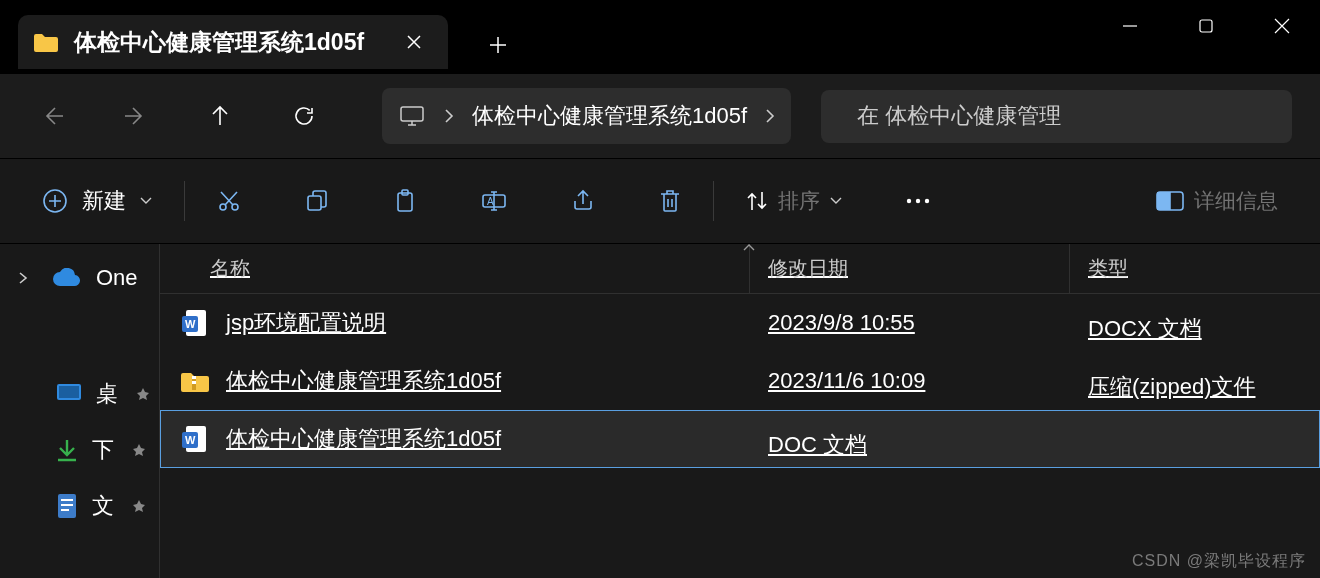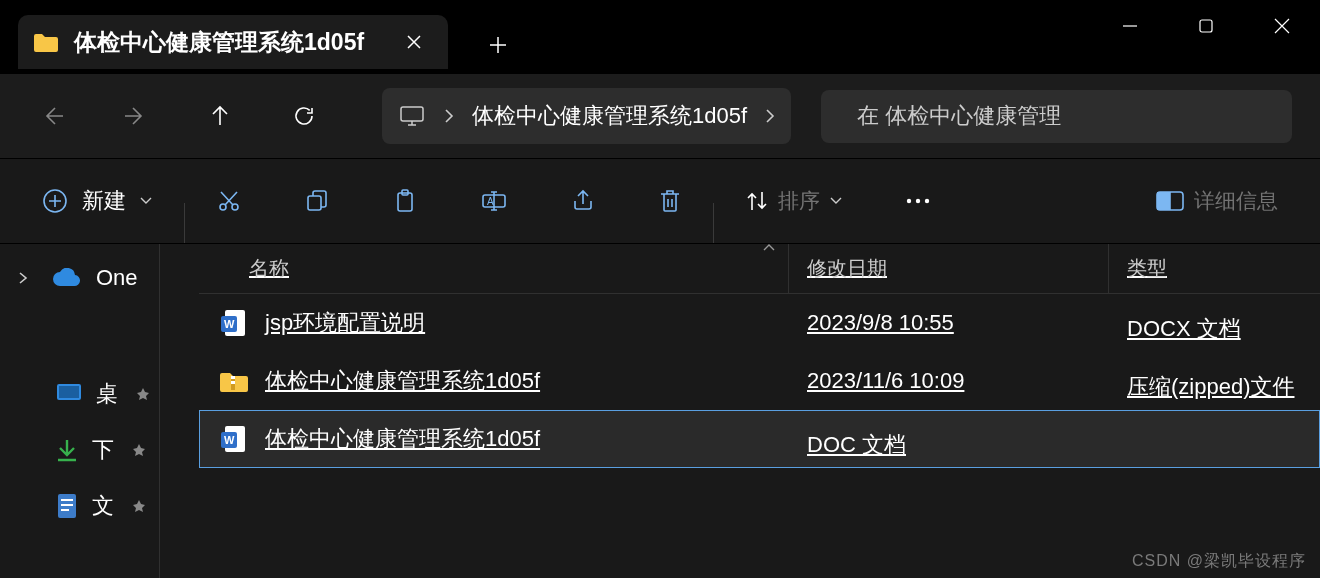--- a/index.html
+++ b/index.html
@@ -25,33 +25,33 @@
   .breadcrumb { background:#2d2d2d; height:56px; border-radius:8px; display:flex; align-items:center;
     padding:0 16px; gap:18px; margin-left:18px; flex:0 0 auto; }
   .bc-sep { color:#999; }
   .bc-icon { width:28px; height:28px; display:flex; align-items:center; justify-content:center; color:#ccc; }
   .bc-text { font-size:22px; }
   .searchbox { background:#2d2d2d; height:53px; border-radius:8px; display:flex; align-items:center;
     padding:0 36px; margin-left:30px; flex:1; min-width:0; overflow:hidden; }
   .searchbox span { color:#ccc; font-size:22px; white-space:nowrap; }
 
   
-  .toolbar { height:86px; background:#191919; display:flex; align-items:flex-end; padding:0 28px; gap:0;
+  .toolbar { height:86px; background:#191919; display:flex; align-items:center; padding:0 28px; gap:0;
     border-top:1px solid #000; border-bottom:1px solid #000; }
   .tb-group { display:flex; align-items:center; height:100%; }
   .tb-sep { width:1px; height:40px; background:#3a3a3a; margin:0 18px; }
   .tb-btn { height:48px; display:flex; align-items:center; justify-content:center; padding:0 14px;
     color:#7cb7f2; border-radius:6px; gap:10px; }
   .tb-new { color:#fff; display:flex; align-items:center; gap:14px; padding:0 14px; height:48px; border-radius:6px; }
   .tb-new-label { font-size:22px; }
   .tb-text { color:#737373; font-size:21px; }
   .tb-chev { color:#ccc; }
 
   
-  .body-row { height:334px; display:flex; background:#191919;gap:39px; }
+  .body-row { height:334px; display:flex; background:#191919; }
   .sidebar { width:160px; background:#191919; border-right:1px solid #303030; display:flex; flex-direction:column; padding-top:6px; }
   .side-item { display:flex; align-items:center; height:56px; padding-left:18px; gap:14px; color:#fff; font-size:22px; white-space:nowrap; overflow:hidden; }
   .side-item .chev { width:20px; color:#ccc; }
   .side-item.sub { padding-left:56px; }
   .content { flex:1; display:flex; flex-direction:column; overflow:hidden; position:relative;text-decoration:underline; }
   .col-header { height:50px; display:flex; align-items:center; color:#ccc; font-size:20px;
     border-bottom:1px solid #303030; position:relative; }
   .col-notch { position:absolute; top:-1px; left:50%; width:18px; height:8px; display:flex; align-items:center; justify-content:center; color:#888; }
   .col { padding:0 18px; border-right:1px solid #303030; height:100%; display:flex; align-items:center; }
   .col.name { width:590px; padding-left:50px; }

